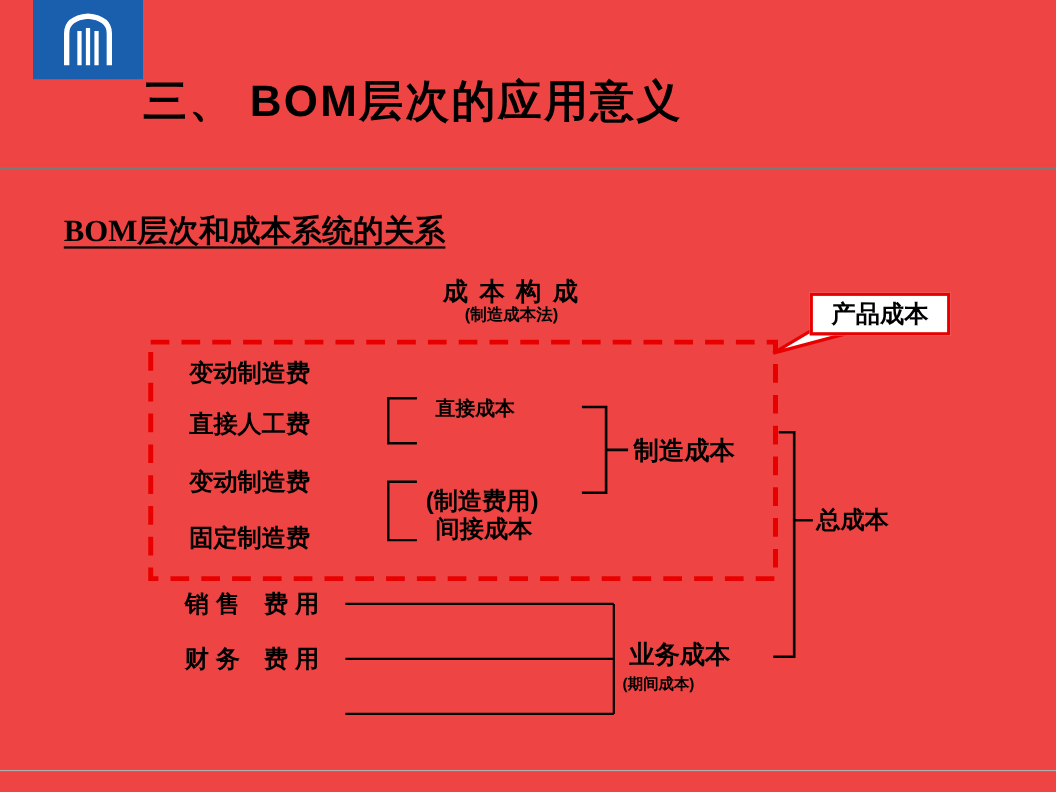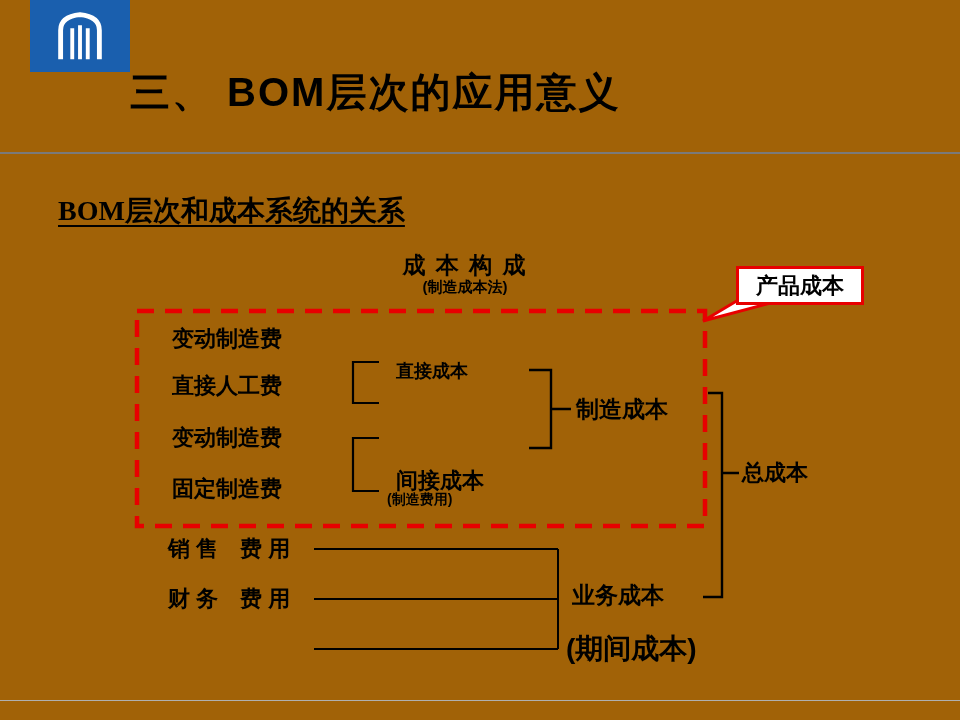--- a/index.html
+++ b/index.html
@@ -1,20 +1,20 @@
 <!DOCTYPE html>
 <html><head>
 <meta charset="utf-8">
 <style>
   html, body { margin: 0; padding: 0; background: #ffffff; }
   #slide {
     position: relative;
     width: 960px;
     height: 720px;
-    background: #a16207;
+    background: #ef4444;
     overflow: hidden;
     font-family: "Liberation Sans", "DejaVu Sans", sans-serif;
     color: #000;
   }
   .txt {
     position: absolute;
     font-weight: 700;
     white-space: nowrap;
     line-height: 1.1;
     color: #000;
@@ -37,25 +37,25 @@
     text-decoration: underline;
     text-underline-offset: 5px;
   }
   #diagram-title { left: 370px; top: 253px; width: 190px; text-align: center; font-size: 23px; letter-spacing: 2px; }
   #diagram-subtitle { left: 370px; top: 279px; width: 190px; text-align: center; font-size: 15px; }
   #connectors { position: absolute; left: 0; top: 0; pointer-events: none; }
   .cost-item { left: 172px; font-size: 22px; }
   .expense-item { left: 168px; font-size: 22px; }
   #direct-cost { left: 396px; top: 362px; font-size: 18px; }
   #indirect-cost { left: 396px; top: 421px; font-size: 22px; margin-top: 48px; }
-  #indirect-cost-note { left: 387px; top: 444px; font-size: 14px; margin-top: 48px; }
+  #indirect-cost-note { left: 387px; top: 444px; font-size: 22px; }
   #manufacturing-cost { left: 576px; top: 397px; font-size: 23px; }
   #total-cost { left: 742px; top: 461px; font-size: 22px; }
   #business-cost { left: 572px; top: 583px; font-size: 23px; }
-  #business-cost-note { left: 566px; top: 634px; font-size: 28px; }
+  #business-cost-note { left: 566px; top: 614px; font-size: 14px; }
   #callout-box {
     position: absolute;
     left: 736px; top: 266px;
     width: 122px; height: 33px;
     border: 3px solid #e80000;
     background: #ffffff;
     display: flex; align-items: center; justify-content: center;
     font-weight: 700; font-size: 22px;
   }
   #bottom-line {

